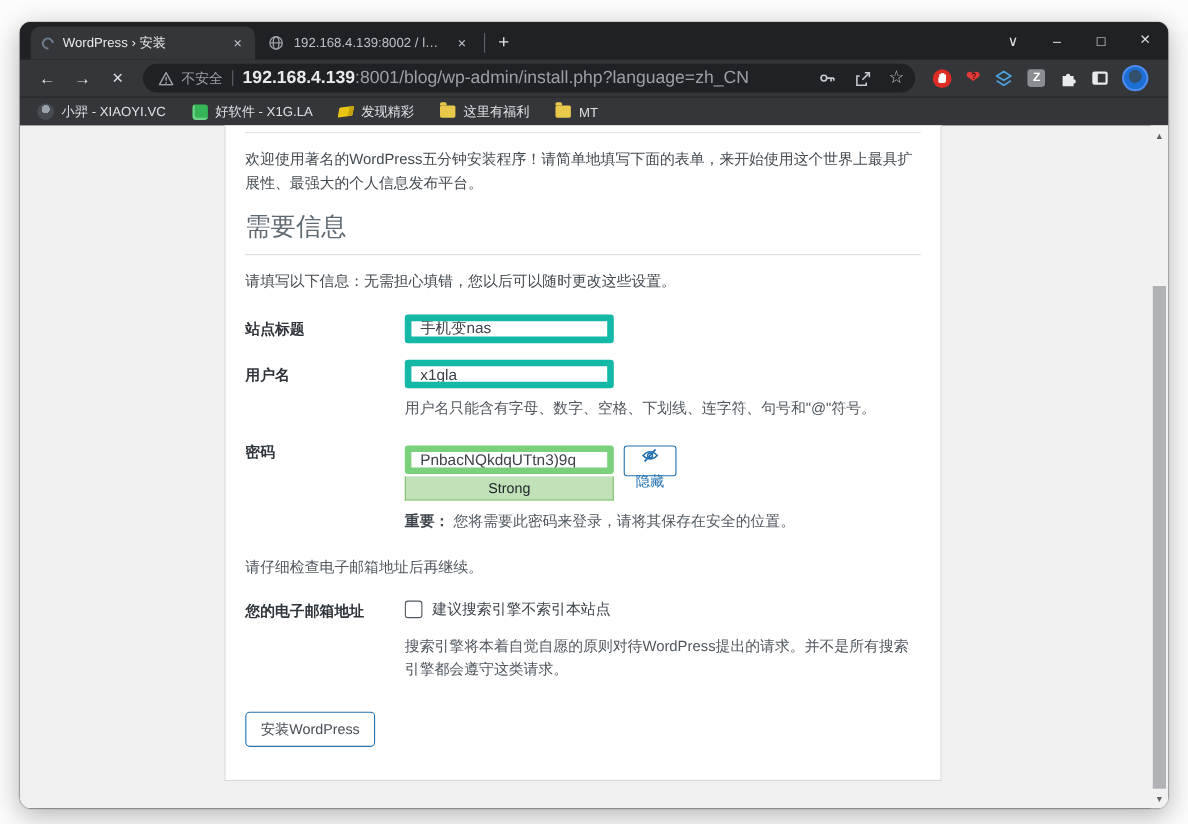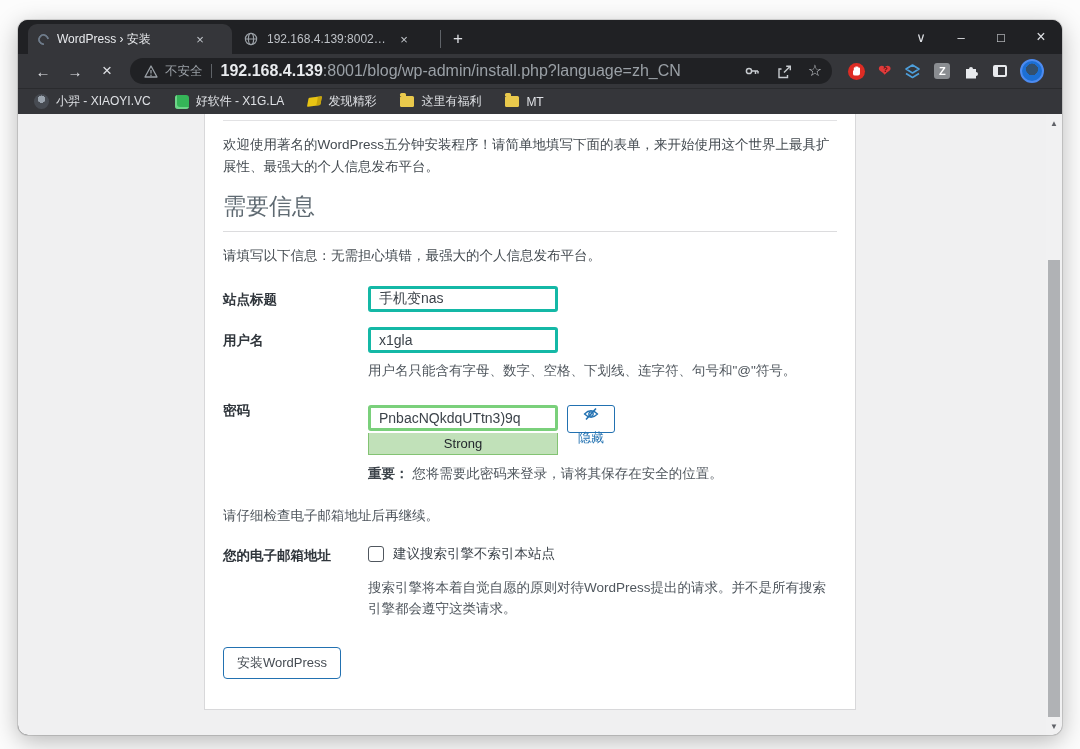--- a/index.html
+++ b/index.html
@@ -11,21 +11,21 @@
     position:relative;
   }
   
   .window {
     position:absolute; left:18px; top:20px; width:1044px; height:715px;
     background:#202124; border-radius:10px; overflow:hidden;
     box-shadow:0 6px 24px rgba(0,0,0,.28), 0 0 0 1px rgba(0,0,0,.12);
   }
   
   .tabstrip { height:34px; display:flex; align-items:flex-end; padding-left:10px; position:relative; background:#202124; }
-  .tab { height:30px; width:204px; display:flex; align-items:center; gap:8px; padding:0 24px 0 10px; font-size:12px; color:#e8eaed; }
+  .tab { height:30px; width:204px; display:flex; align-items:center; gap:8px; padding:0 8px 0 10px; font-size:12px; color:#e8eaed; }
   .tab.active { background:#35363a; border-radius:9px 9px 0 0; }
   .tab.inactive { color:#bdc1c6; }
   .tab .title { flex:1; white-space:nowrap; overflow:hidden; text-overflow:ellipsis; }
   .tab .close { flex:none; width:16px; height:16px; display:flex; align-items:center; justify-content:center; color:#c3c7cc; font-size:13px; border-radius:50%; }
   .spinner { width:11px; height:11px; flex:none; border-radius:50%; border:2px solid transparent; border-top-color:#6e7b8a; border-left-color:#6e7b8a; border-bottom-color:#6e7b8a; transform:rotate(40deg); }
   .globe { flex:none; }
   .tab-sep { width:1px; height:18px; background:#5f6368; margin:0 4px 6px 4px; }
   .newtab { width:26px; height:26px; margin-bottom:2px; display:flex; align-items:center; justify-content:center; color:#dfe1e5; font-size:17px; border-radius:50%; }
   .wincontrols { position:absolute; right:14px; top:0; height:34px; display:flex; align-items:center; gap:26px; color:#dfe1e5; font-size:13px; }
   .wincontrols span { display:inline-flex; align-items:center; justify-content:center; width:14px; }
@@ -66,21 +66,21 @@
   
   .card { position:absolute; left:186px; top:0; width:652px; height:596px; background:#fff; border:1px solid #d8d8da; border-top:none; padding:0 18px; color:#444; font-size:13.5px; }
   .card .topline { height:1px; background:#e2e2e4; margin-top:6px; }
   .welcome { margin-top:13px; line-height:1.62; color:#434a50; }
   h2.need { margin-top:13px; font-size:23px; font-weight:400; color:#5f6a72; padding-bottom:9px; border-bottom:1px solid #dcdcde; }
   .intro { margin-top:15px; color:#434a50; }
   .formtable { margin-top:21px; }
   .row { display:flex; margin-bottom:15px; }
   .row .th { flex:none; width:145px; font-weight:bold; color:#2f353b; font-size:13.5px; padding-top:5px; }
   .row .td { flex:1; }
-  input.text { width:190px; height:26px; border:3px solid #14b8a6; border-radius:3px; padding:0 8px; font-size:14px; color:#3c434a; font-family:"Liberation Sans", sans-serif; background:#fff; }
+  input.text { width:190px; height:26px; border:6px solid #14b8a6; border-radius:3px; padding:0 8px; font-size:14px; color:#3c434a; font-family:"Liberation Sans", sans-serif; background:#fff; }
   .help { margin-top:8px; color:#50575e; line-height:1.55; }
   .pwd-wrap { padding-top:8px; }
   .pwd-line { display:flex; align-items:flex-start; }
   input.text.pwd { border-color:#7ad07b; }
   .hide-btn { margin-left:9px; height:28px; display:inline-flex; align-items:center; gap:6px; background:#fff; border:1px solid #2271b1; border-radius:3px; color:#2271b1; font-size:13px; padding:0 10px; cursor:pointer; font-family:"Liberation Sans", sans-serif;flex-direction:column; }
   .strength { width:190px; height:22px; background:#c1e1b9; border:1px solid #83c373; border-top:none; display:flex; align-items:center; justify-content:center; font-size:13px; color:#23282d; }
   .important { margin-top:10px; color:#50575e; }
   .important b { color:#3c434a; }
   .cb-line { display:flex; align-items:center; gap:9px; padding-top:3px; color:#3c434a; }
   .checkbox { width:16px; height:16px; border:1px solid #50575e; border-radius:3px; background:#fff; flex:none; }
@@ -210,21 +210,21 @@
       <span>MT</span>
     </span>
   </div>
 
   <div class="viewport">
 
     <div class="card">
       <div class="topline"></div>
       <p class="welcome">欢迎使用著名的WordPress五分钟安装程序！请简单地填写下面的表单，来开始使用这个世界上最具扩展性、最强大的个人信息发布平台。</p>
       <h2 class="need">需要信息</h2>
-      <p class="intro">请填写以下信息：无需担心填错，最强大的个人信息发布平台。</p>
+      <p class="intro">请填写以下信息：无需担心填错，您以后可以随时更改这些设置。</p>
 
       <div class="formtable">
 
         <div class="row">
           <div class="th">站点标题</div>
           <div class="td">
             <input class="text" type="text" value="手机变nas" style="">
           </div>
         </div>
 

